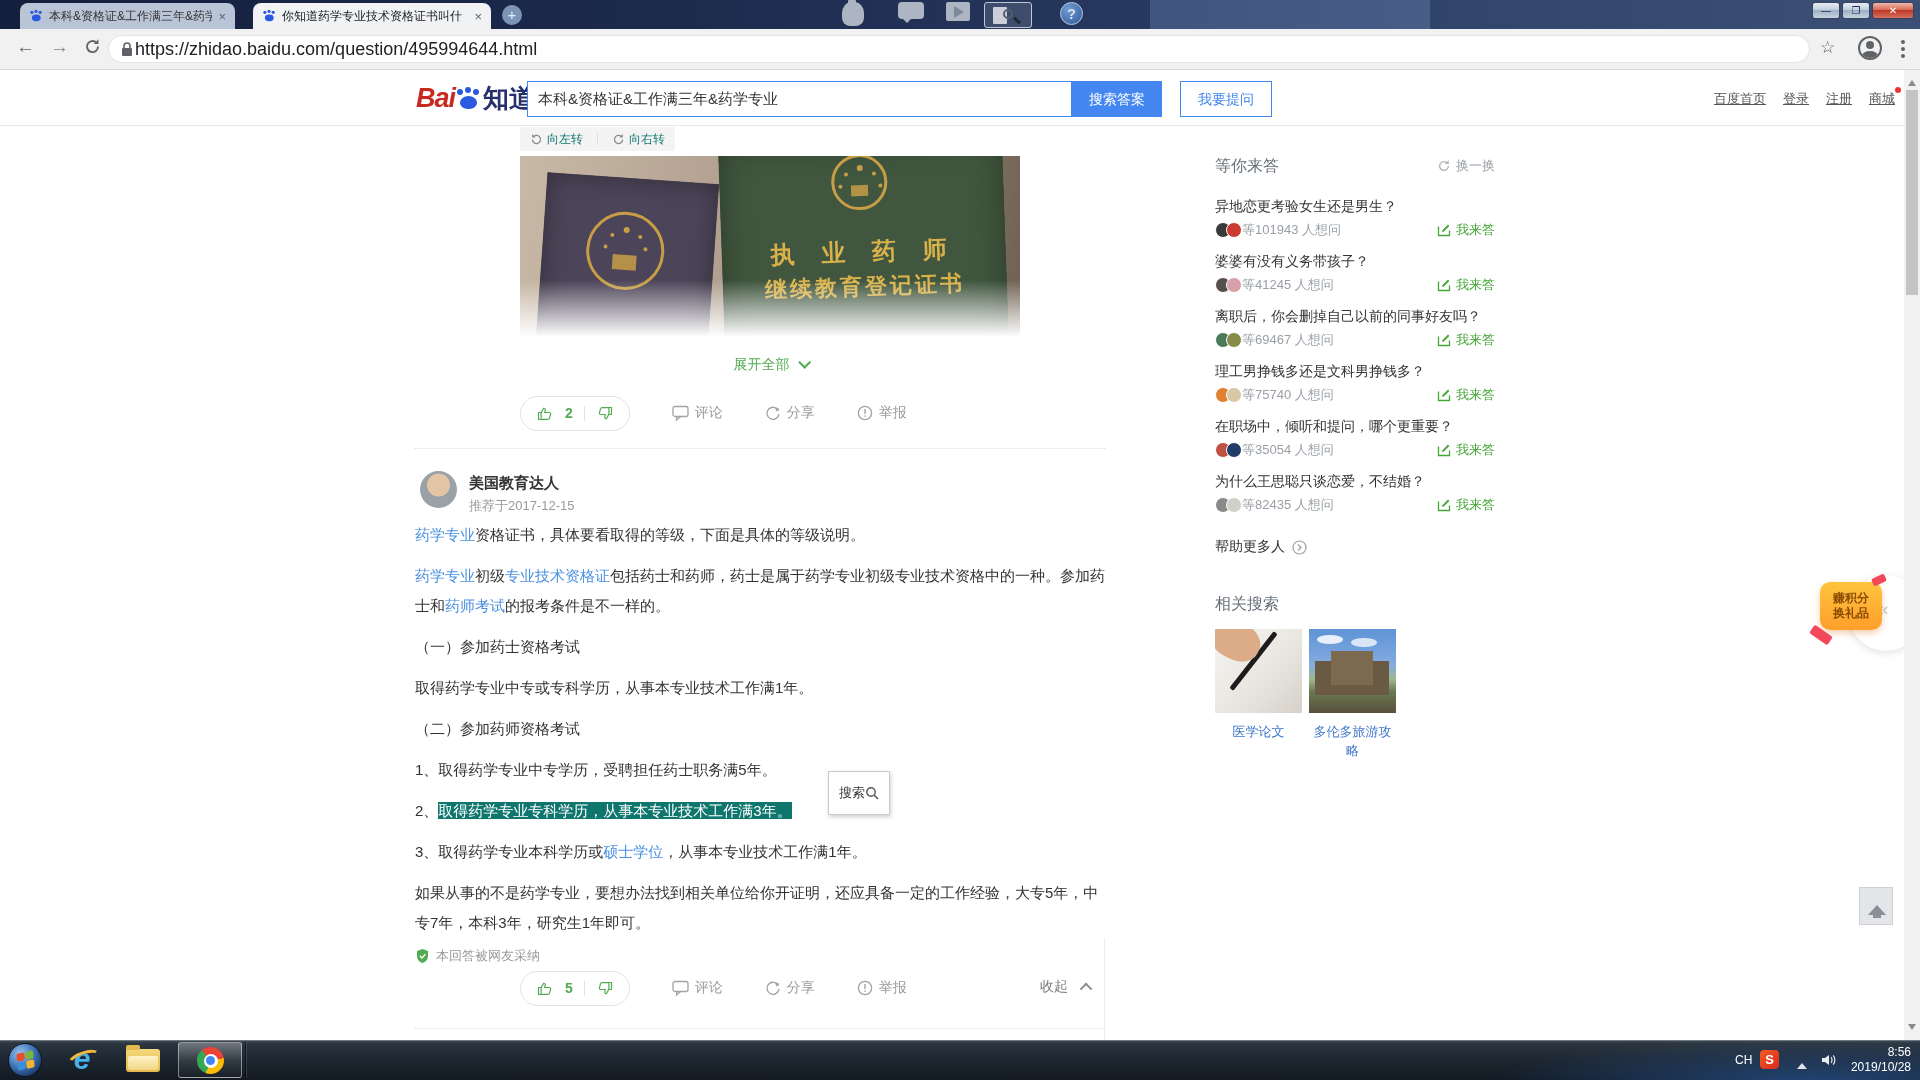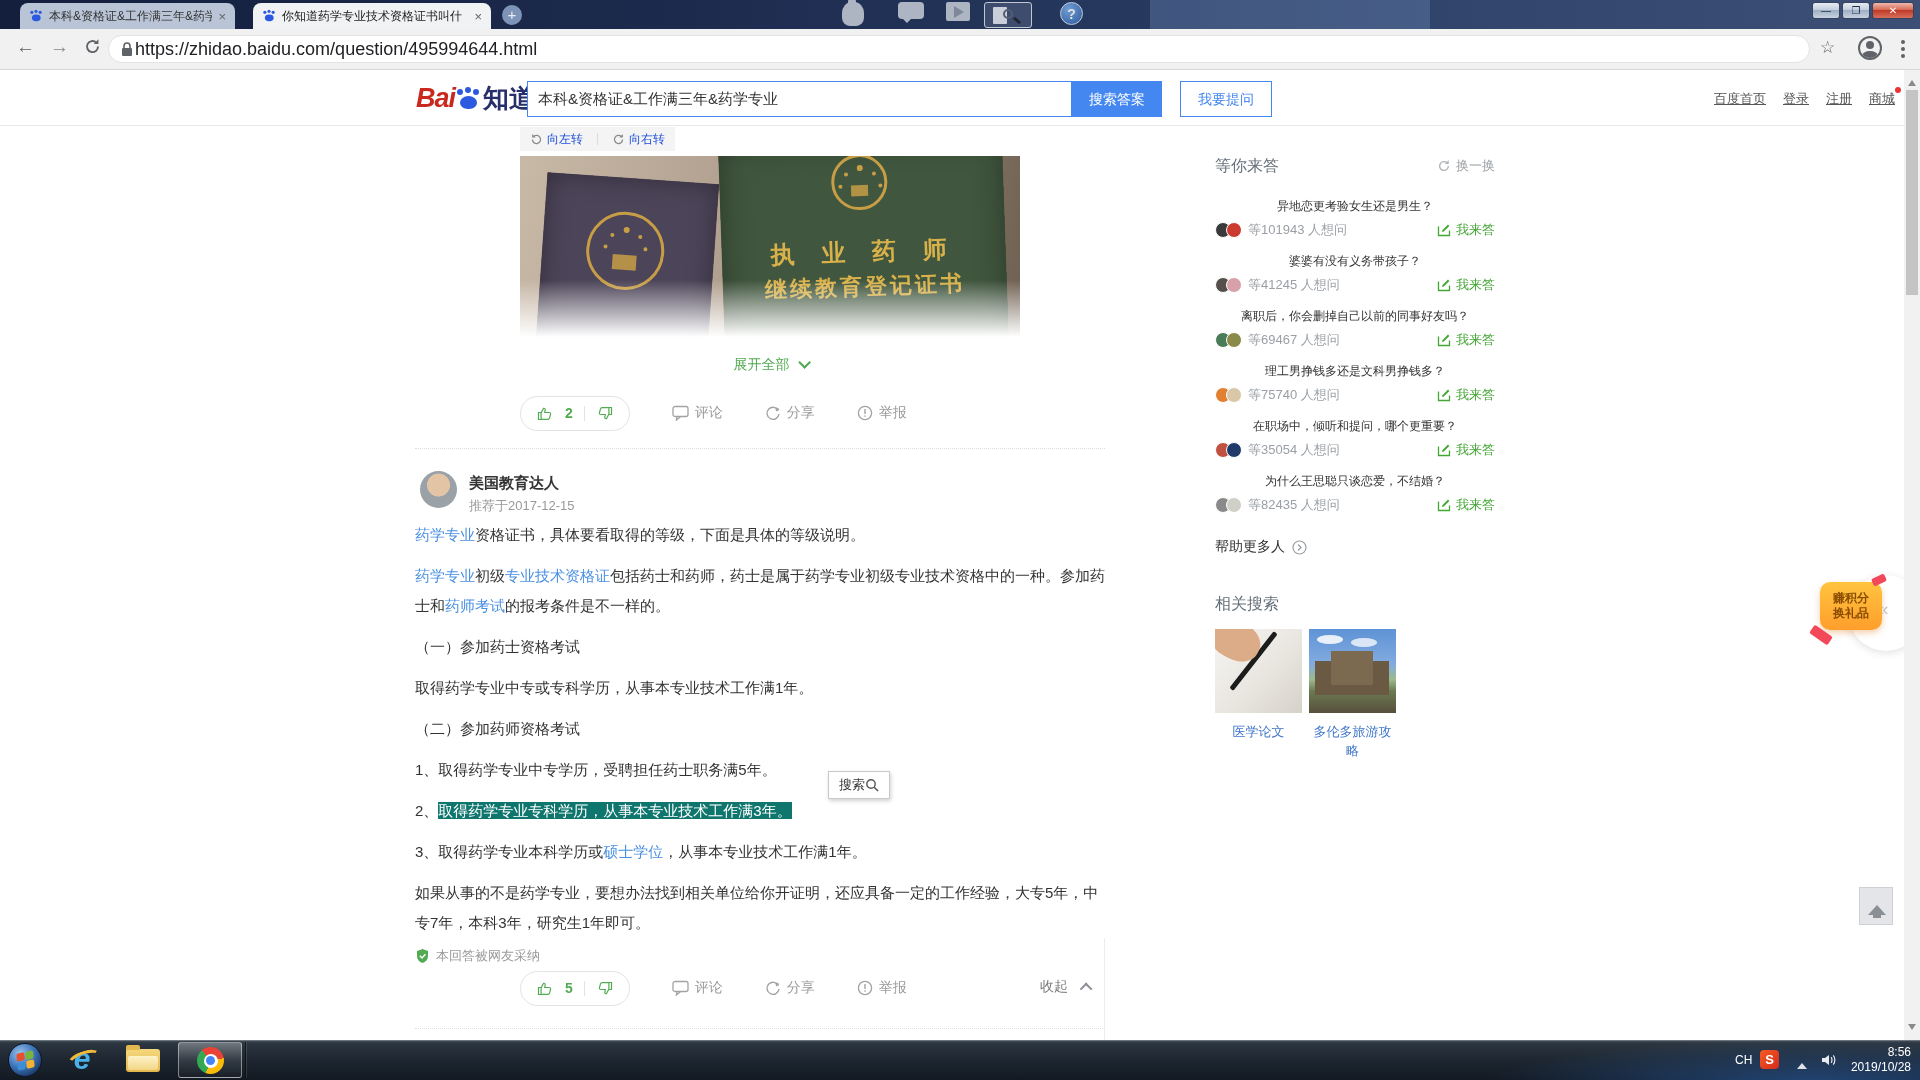--- a/index.html
+++ b/index.html
@@ -71,21 +71,21 @@
   .zsearch-btn{position:absolute;left:1072px;top:11px;width:90px;height:36px;background:#4487f0;color:#fff;font-size:14px;
     border:none;text-align:center;line-height:36px;}
   .zask-btn{position:absolute;left:1180px;top:11px;width:92px;height:36px;background:#fff;border:1px solid #4487f0;color:#4487f0;
     font-size:14px;text-align:center;line-height:34px;}
   .zlinks{position:absolute;left:1714px;top:20px;display:flex;gap:17px;font-size:13px;color:#555;}
   .zlinks span{text-decoration:underline;position:relative;}
   .zlink-dot::after{content:"";position:absolute;right:-6px;top:-3px;width:6px;height:6px;border-radius:50%;background:#e33;}
 
   
   .rotate-bar{position:absolute;left:520px;top:57px;height:24px;background:#f4f4f4;display:flex;align-items:center;
-    padding:0 10px;font-size:12px;color:#1d4ed8;gap:8px;justify-content:center;}
+    padding:0 10px;font-size:12px;color:#0f766e;gap:8px;justify-content:center;}
   .rotate-sep{width:1px;height:12px;background:#ddd;margin:0 6px;}
   .rot{display:flex;align-items:center;gap:4px;}
 
   
   .photo{position:absolute;left:520px;top:86px;width:500px;height:186px;overflow:hidden;
     background:linear-gradient(100deg,#c8b8a6 0%,#b2a190 40%,#93836f 70%,#6e6052 100%);}
   .book-left{position:absolute;left:20px;top:22px;width:172px;height:210px;background:#4c4458;transform:rotate(4deg);
     box-shadow:inset 0 0 25px rgba(0,0,0,.35);}
   .emblem{position:absolute;border:3px solid #c79e46;border-radius:50%;}
   .emblem::before{content:"";position:absolute;left:50%;top:55%;width:34%;height:22%;transform:translateX(-50%);background:#c79e46;opacity:.85;}
@@ -121,32 +121,32 @@
   .avatar{position:absolute;left:420px;top:401px;width:37px;height:37px;border-radius:50%;overflow:hidden;
     background:radial-gradient(circle at 50% 38%,#e3c5a5 0 38%,#9aa2a8 40%);}
   .author-name{position:absolute;left:469px;top:404px;font-size:15px;font-weight:bold;color:#333;}
   .author-date{position:absolute;left:469px;top:427px;font-size:13px;color:#9a9a9a;}
   #answer-paragraphs{position:absolute;left:415px;top:450px;width:696px;}
   #answer-paragraphs p{margin:0 0 11px 0;font-size:15px;line-height:30px;color:#333;word-break:break-all;}
   .seg-link{color:#4a90e2;cursor:pointer;}
   .seg-hl{background:#0f766e;color:#fff;}
   .accepted{position:absolute;left:415px;top:877px;display:flex;align-items:center;gap:6px;font-size:13px;color:#9a9a9a;}
 
-  .search-popup{position:absolute;left:828px;top:701px;width:62px;height:28px;background:#fff;border:1px solid #c9c9c9;
+  .search-popup{position:absolute;left:828px;top:701px;width:62px;height:44px;background:#fff;border:1px solid #c9c9c9;
     box-shadow:1px 2px 4px rgba(0,0,0,.18);display:flex;align-items:center;justify-content:center;gap:0;font-size:13px;color:#333;}
 
   
   .sidebar{position:absolute;left:1215px;top:85px;width:280px;}
   .sb-head{display:flex;align-items:center;justify-content:space-between;height:22px;}
   .sb-title{font-size:16px;color:#66707a;}
   .sb-refresh{display:flex;align-items:center;gap:5px;font-size:13px;color:#9aa0a6;}
   #sidebar-questions{margin-top:18px;}
   .q-item{height:55px;}
-  .q-title{font-size:12px;color:#333;line-height:22px;white-space:nowrap;overflow:hidden;text-align:center;}
-  .q-meta{display:flex;align-items:center;height:26px;gap:6px;}
+  .q-title{font-size:14px;color:#333;line-height:22px;white-space:nowrap;overflow:hidden;}
+  .q-meta{display:flex;align-items:center;height:26px;gap:0;}
   .q-av{width:16px;height:16px;border-radius:50%;border:1px solid #fff;}
   .q-av+.q-av{margin-left:-5px;}
   .q-count{font-size:13px;color:#9aa0a6;flex:1;}
   .q-answer{display:flex;align-items:center;gap:5px;font-size:13px;color:#44a635;}
   .help-more{display:flex;align-items:center;gap:7px;font-size:14px;color:#333;margin-top:11px;height:22px;}
   .sb-related{margin-top:36px;font-size:16px;color:#66707a;}
   #related-items{margin-top:14px;display:flex;gap:7px;}
   .rel-item{width:87px;}
   .rel-thumb{width:87px;height:84px;position:relative;overflow:hidden;}
   .rel-label{margin-top:9px;font-size:13px;color:#3f76c9;text-align:center;line-height:19px;}

